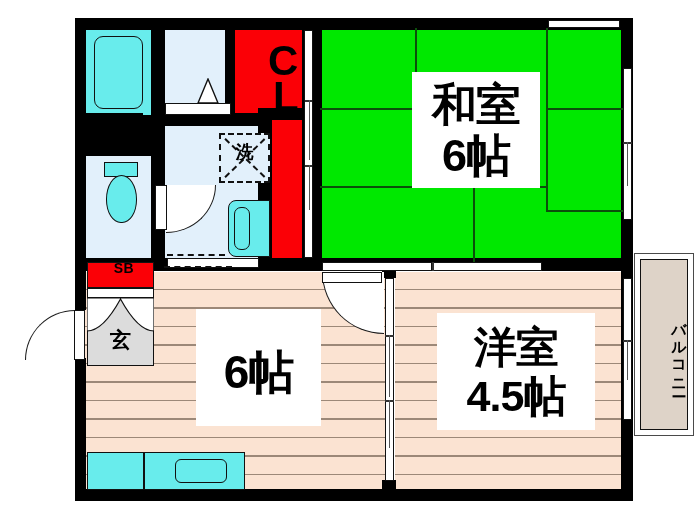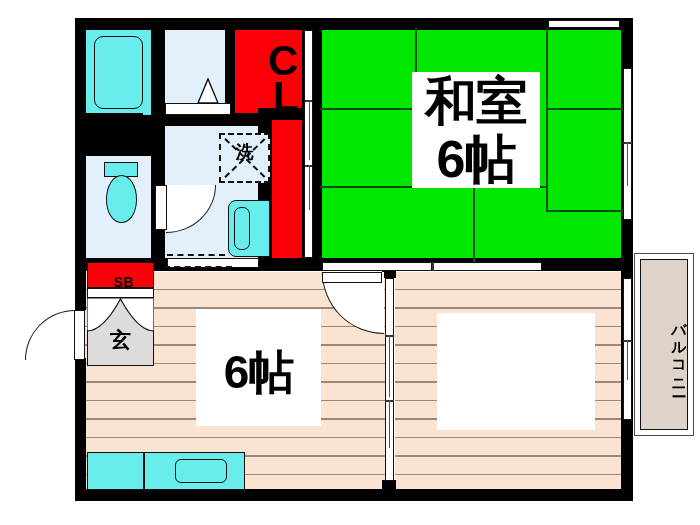--- a/index.html
+++ b/index.html
@@ -227,21 +227,21 @@
   <div class="abs wash-text" style="left:219px; top:140px; width:51px; z-index:20;">洗</div>
 
   <div class="abs fill-cyan" style="left:228px; top:200px; width:42px; height:57px; border:1.7px solid #111; border-radius:8px 0 0 8px;"></div>
   <div class="abs" style="left:234px; top:207px; width:16px; height:43px; border:1.6px solid #111; border-radius:7px; background:#68ecec;"></div>
 
   <div class="abs dashed-line-h" style="left:167px; top:254px; width:58px;"></div>
 
   <div class="abs fill-white" style="left:167px; top:258px; width:92px; height:10px; border:1.2px solid #111;"></div>
 
   <div class="abs fill-closet" style="left:87px; top:262px; width:67px; height:26px; border:1.3px solid #111;"></div>
-  <div class="abs sb-text" style="left:87px; top:274px; width:74px; z-index:20;">SB</div>
+  <div class="abs sb-text" style="left:87px; top:260px; width:74px; z-index:20;">SB</div>
   <div class="abs fill-white" style="left:87px; top:288px; width:67px; height:10px; border:1.2px solid #111;"></div>
 
   <div class="abs fill-gray" style="left:87px; top:298px; width:67px; height:68px; border:1.3px solid #111;"></div>
   <svg class="abs" style="left:87px; top:298px; width:67px; height:34px;" viewBox="0 0 67 34">
     <path d="M0 33 Q16 33 33.5 1 Q51 33 67 33 L67 0 L0 0 Z" fill="#ffffff" stroke="#111" stroke-width="1.2"></path>
   </svg>
   <div class="abs genkan-text" style="left:87px; top:326px; width:67px; z-index:21;">玄</div>
 
   <div class="abs fill-white" style="left:74px; top:310px; width:11px; height:50px; border:1.3px solid #111; z-index:26;"></div>
   <div class="abs arc arc-tl" style="left:25px; top:310px; width:50px; height:50px; border-right:none; border-bottom:none; z-index:25;"></div>
@@ -277,29 +277,31 @@
 
   <div class="abs win-frame" style="left:623px; top:278px; width:9px; height:142px; z-index:18;"></div>
   <div class="abs" style="left:623px; top:340px; width:9px; height:1.6px; background:#333; z-index:19;"></div>
   <div class="abs" style="left:627px; top:340px; width:1.4px; height:40px; background:#555; z-index:19;"></div>
 
   <div class="abs win-frame" style="left:548px; top:20px; width:72px; height:8px; z-index:18;"></div>
 
   <div class="cl-letter" style="left:268px; top:40px; font-size:42px;">C</div>
   <div class="cl-letter" style="left:273px; top:76px; font-size:42px;">L</div>
 
-  <div class="label" style="left:412px; top:72px; width:128px; height:116px; font-size:52px;">
+  <div class="label" style="left:412px; top:72px; width:128px; height:116px; font-size:45px;">
     <span class="l1">和室</span>
     <span class="l2" style="margin-top:6px;">6帖</span>
   </div>
 
   <div class="label" style="left:196px; top:309px; width:125px; height:117px; font-size:46px;">
     <span class="l2" style="margin-top:8px;">6帖</span>
   </div>
 
   <div class="label" style="left:437px; top:313px; width:158px; height:117px; font-size:43px;">
+    <span class="l1">洋室</span>
+    <span class="l2" style="margin-top:6px;">4.5帖</span>
   </div>
 
   <div class="abs" style="left:640px; top:259px; width:48px; height:171px;">
     <div class="balcony-text">バルコニー</div>
   </div>
 
 </div>
 
 </body></html>

